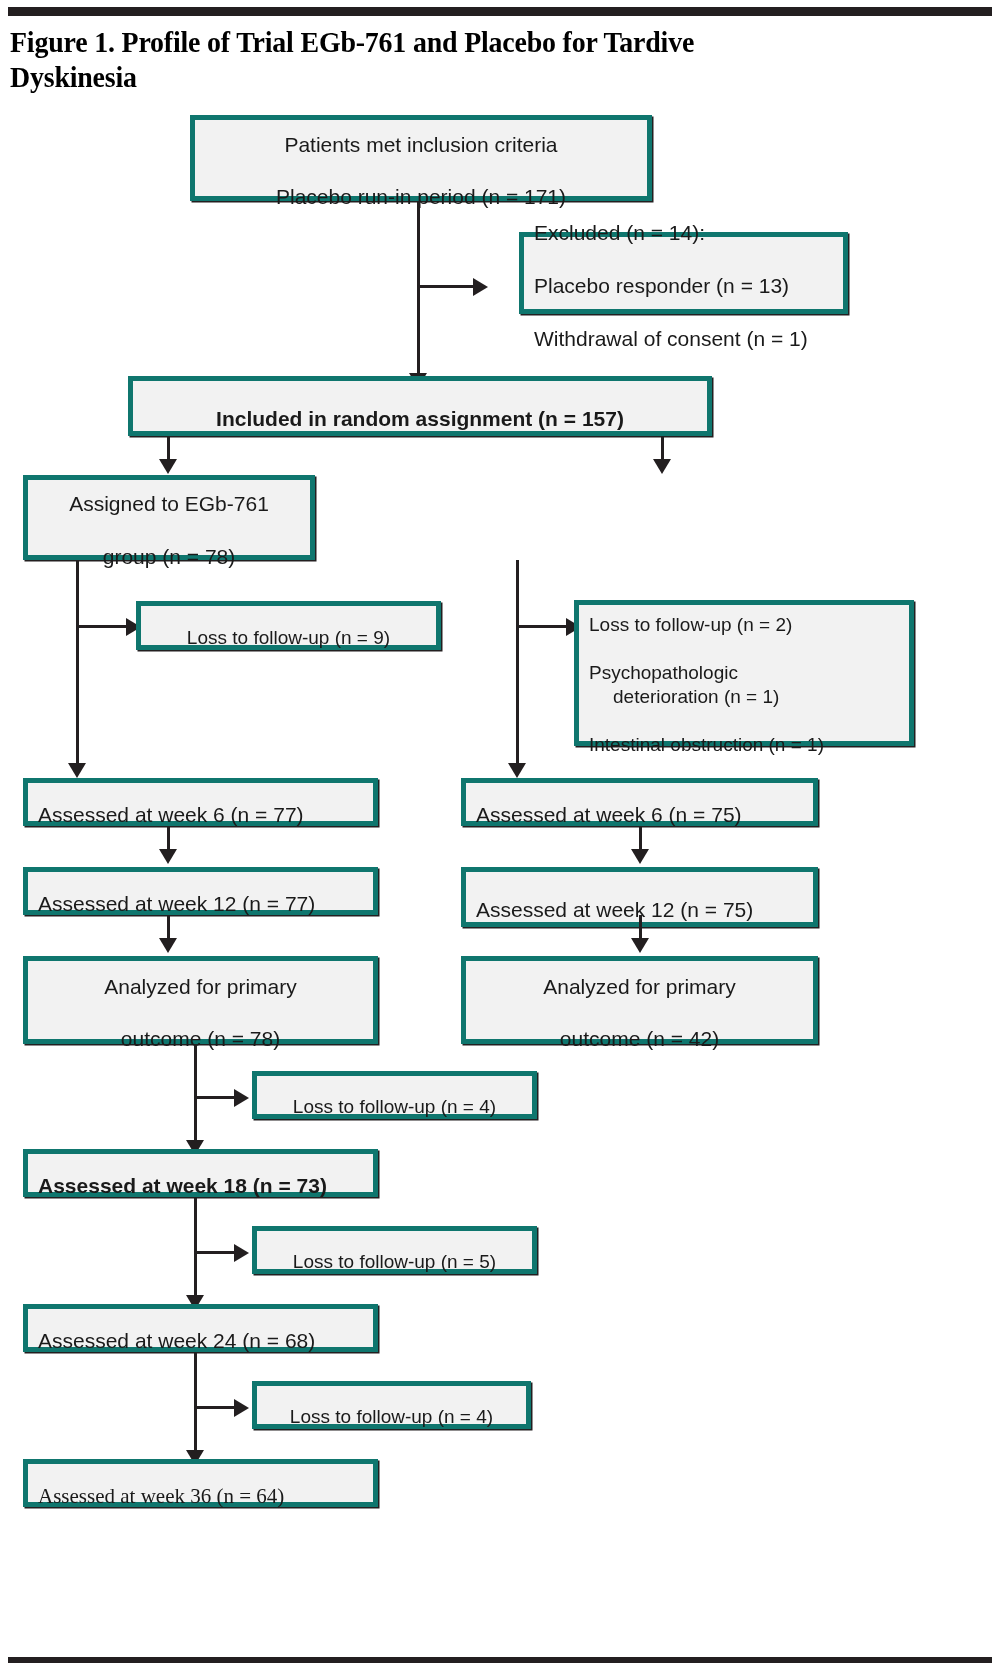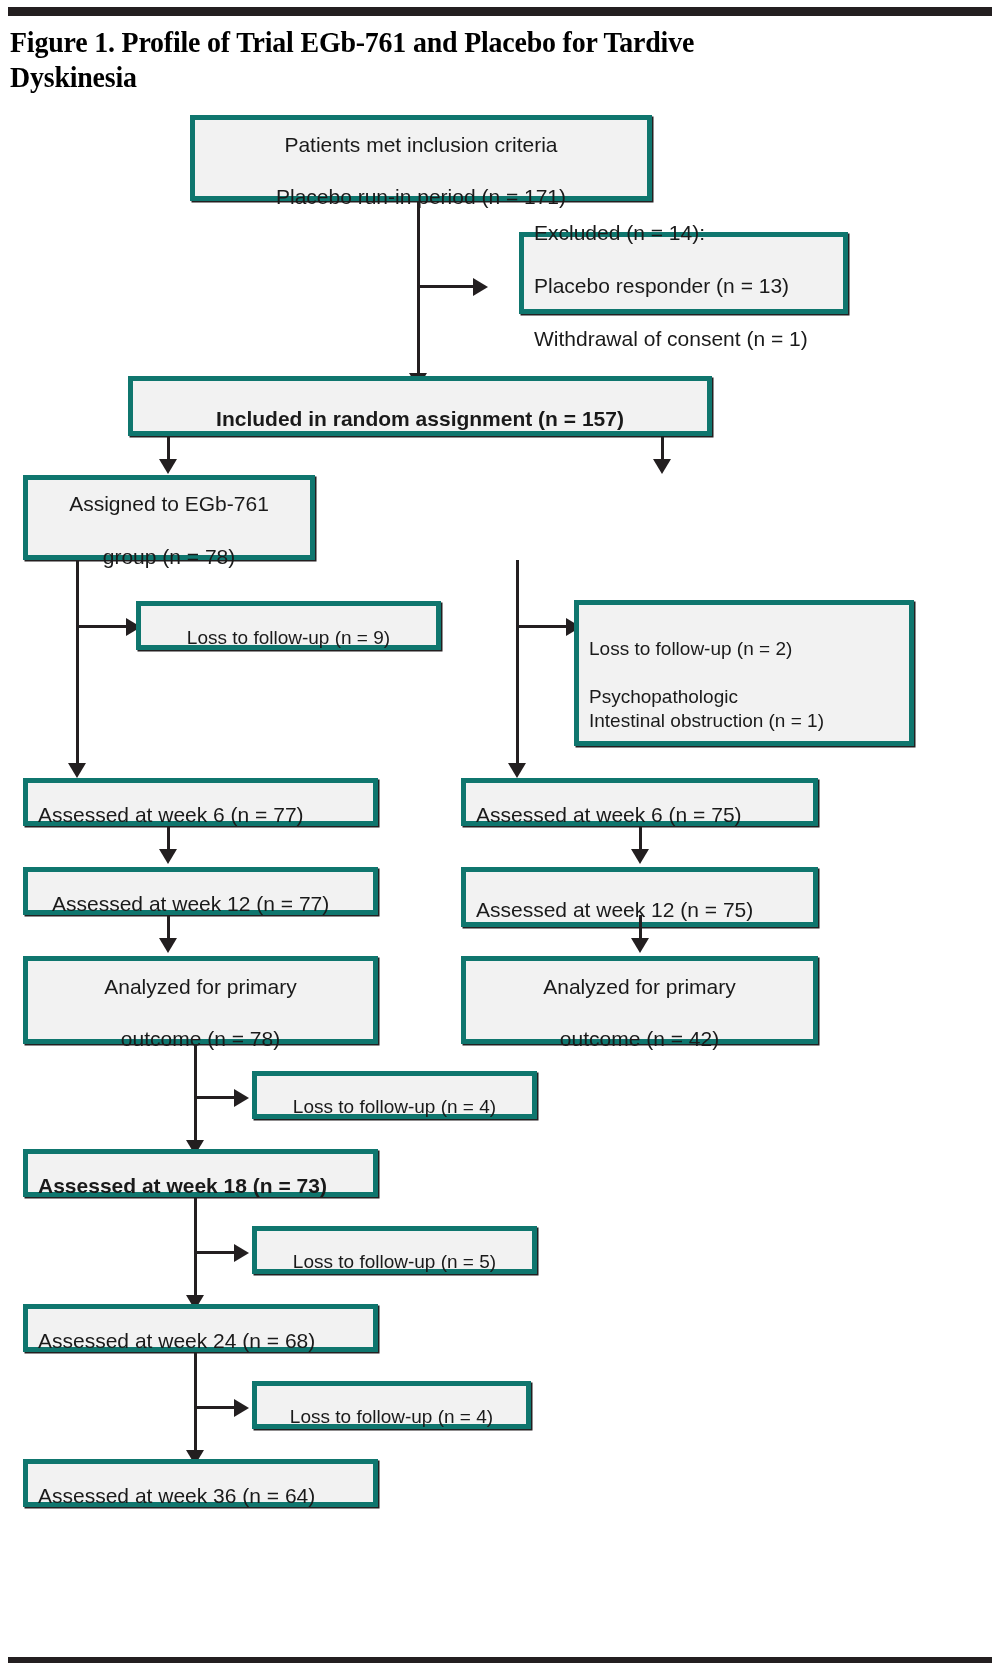--- a/index.html
+++ b/index.html
@@ -175,20 +175,21 @@
   <div class="vline" style="left:516px; top:560px; height:205px;"></div>
   <div class="arrow-down" style="left:508px; top:763px;"></div>
 
   <div class="hline" style="left:516px; top:625px; width:52px;"></div>
   <div class="arrow-right" style="left:566px; top:618px;"></div>
 
   <div class="node left small" style="left:574px; top:600px; width:340px; height:146px;">
     <div class="txt">
       <span>Loss to follow-up (n = 2)</span><br>
       <span>Psychopathologic</span>
+      <span class="indent">deterioration (n = 1)</span>
       <span>Intestinal obstruction (n = 1)</span>
     </div>
   </div>
 
   <div class="node left" style="left:23px; top:778px; width:355px; height:48px;">
     <div class="txt">
       <span>Assessed at week 6 (n = 77)</span>
     </div>
   </div>
 
@@ -197,21 +198,21 @@
       <span>Assessed at week 6 (n = 75)</span>
     </div>
   </div>
 
   <div class="vline" style="left:167px; top:826px; height:26px;"></div>
   <div class="arrow-down" style="left:159px; top:849px;"></div>
 
   <div class="vline" style="left:639px; top:826px; height:26px;"></div>
   <div class="arrow-down" style="left:631px; top:849px;"></div>
 
-  <div class="node left" style="left:23px; top:867px; width:355px; height:48px;padding-left:14px;">
+  <div class="node left" style="left:23px; top:867px; width:355px; height:48px;">
     <div class="txt">
       <span>Assessed at week 12 (n = 77)</span>
     </div>
   </div>
 
   <div class="node left" style="left:461px; top:867px; width:357px; height:60px;">
     <div class="txt">
       <span>Assessed at week 12 (n = 75)</span>
     </div>
   </div>
@@ -277,21 +278,21 @@
 
   <div class="hline" style="left:194px; top:1406px; width:42px;"></div>
   <div class="arrow-right" style="left:234px; top:1399px;"></div>
 
   <div class="node center small" style="left:252px; top:1381px; width:279px; height:48px;">
     <div class="txt">
       <span>Loss to follow-up (n = 4)</span>
     </div>
   </div>
 
-  <div class="node left" style="left:23px; top:1459px; width:355px; height:48px;">
+  <div class="node left" style="left:23px; top:1459px; width:355px; height:48px;font-family:Liberation Serif, serif;">
     <div class="txt">
       <span>Assessed at week 36 (n = 64)</span>
     </div>
   </div>
 
   <div class="rule-bottom"></div>
 
 </div>
 
 </body></html>

